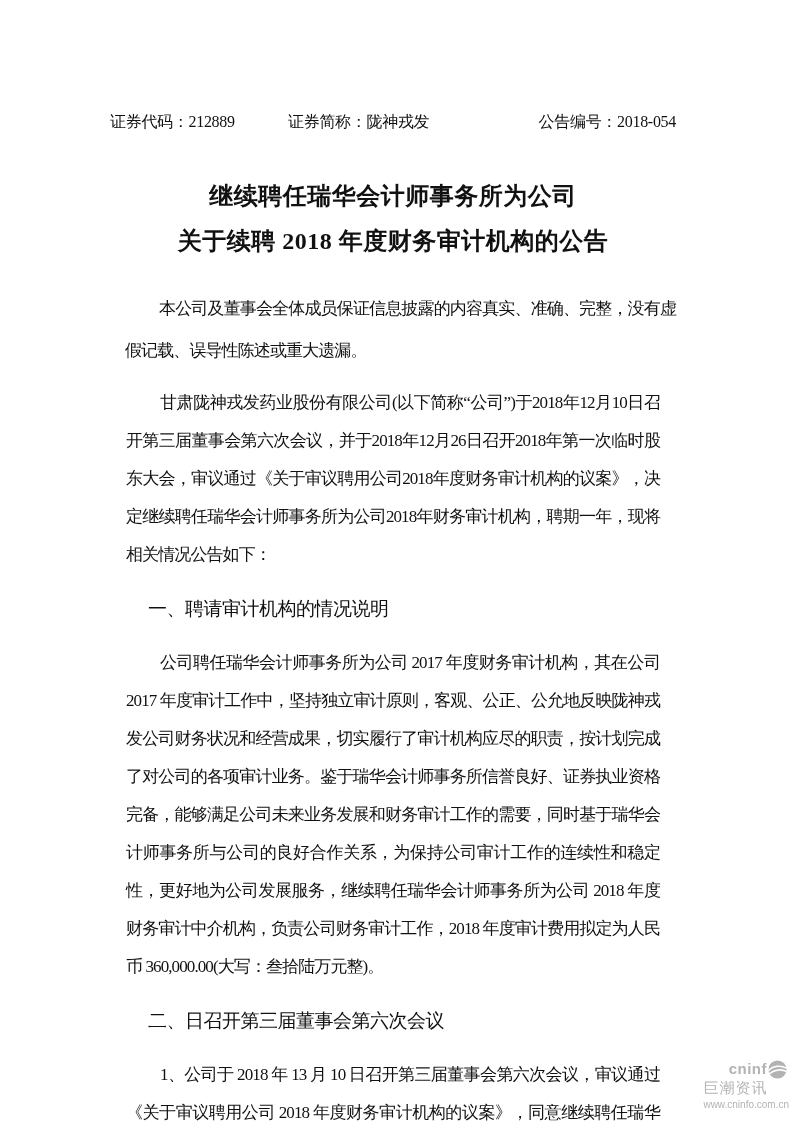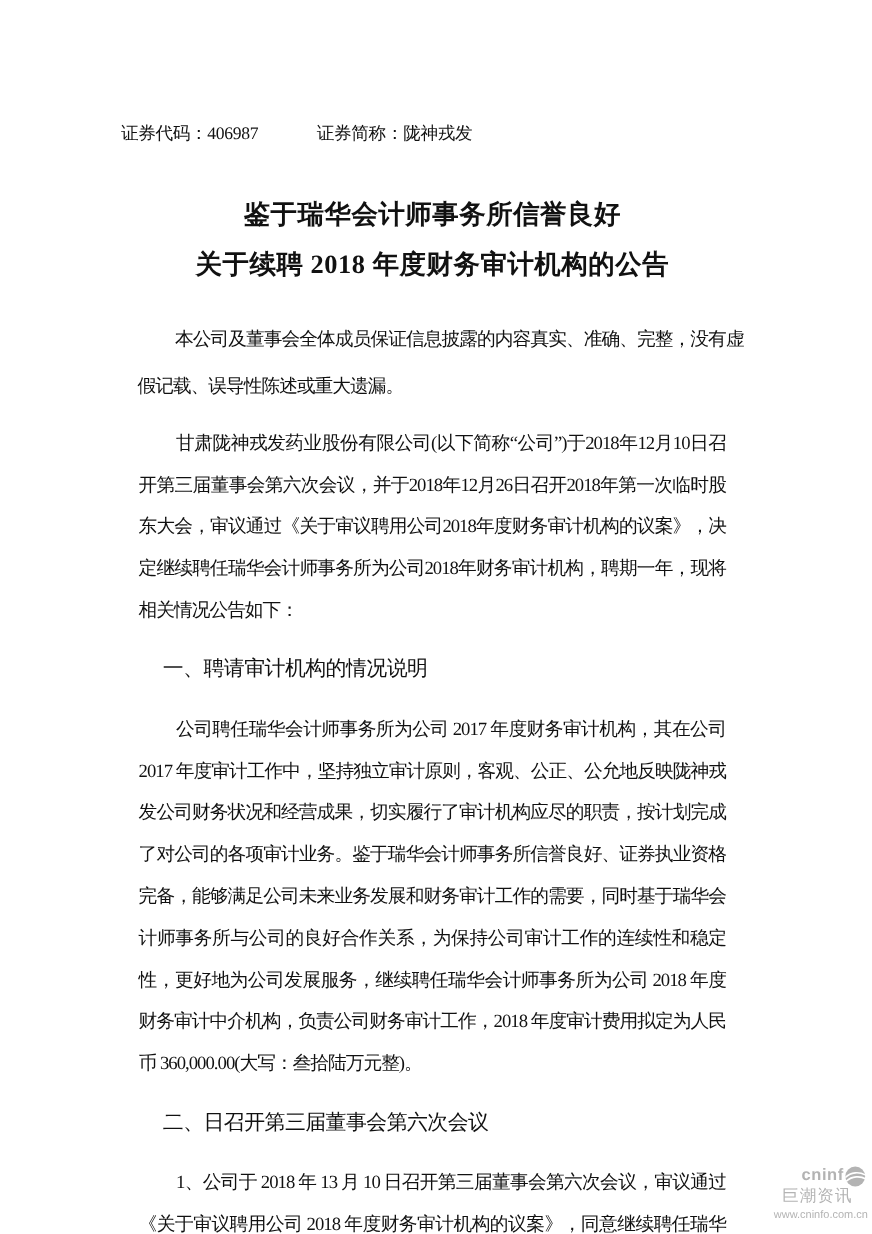--- a/index.html
+++ b/index.html
@@ -69,21 +69,21 @@
     letter-spacing: -0.5px;
     text-indent: 2em;
   }
   .heading.gap-top {
     margin-top: 4px;
   }
   .watermark {
     position: absolute;
     right: 4px;
     bottom: 12px;
-    text-align: right;
+    text-align: left;
     color: #b3b3b3;
     font-family: "Liberation Sans", "DejaVu Sans", sans-serif;
     line-height: 1.05;
     user-select: none;
   }
   .wm-row1 {
     display: flex;
     align-items: center;
     justify-content: flex-end;
     gap: 1px;
@@ -106,26 +106,27 @@
     font-size: 10px;
   }
 </style>
 </head>
 <body>
 
 <div class="page">
   <div class="content">
 
     <div class="header-row">
-      <span>证券代码：406987</span>
+      <span>证券代码：212889</span>
       <span>证券简称：陇神戎发</span>
+      <span class="seg-right">公告编号：2018-054</span>
     </div>
 
     <div class="title-block">
-      <div>鉴于瑞华会计师事务所信誉良好</div>
+      <div>继续聘任瑞华会计师事务所为公司</div>
       <div>关于续聘 2018 年度财务审计机构的公告</div>
     </div>
 
     <p class="disclaimer">本公司及董事会全体成员保证信息披露的内容真实、准确、完整，没有虚假记载、误导性陈述或重大遗漏。</p>
 
     <p class="para first">甘肃陇神戎发药业股份有限公司(以下简称“公司”)于2018年12月10日召开第三届董事会第六次会议，并于2018年12月26日召开2018年第一次临时股东大会，审议通过《关于审议聘用公司2018年度财务审计机构的议案》，决定继续聘任瑞华会计师事务所为公司2018年财务审计机构，聘期一年，现将相关情况公告如下：</p>
 
     <p class="heading">一、聘请审计机构的情况说明</p>
 
     <p class="para">公司聘任瑞华会计师事务所为公司 2017 年度财务审计机构，其在公司 2017 年度审计工作中，坚持独立审计原则，客观、公正、公允地反映陇神戎发公司财务状况和经营成果，切实履行了审计机构应尽的职责，按计划完成了对公司的各项审计业务。鉴于瑞华会计师事务所信誉良好、证券执业资格完备，能够满足公司未来业务发展和财务审计工作的需要，同时基于瑞华会计师事务所与公司的良好合作关系，为保持公司审计工作的连续性和稳定性，更好地为公司发展服务，继续聘任瑞华会计师事务所为公司 2018 年度财务审计中介机构，负责公司财务审计工作，2018 年度审计费用拟定为人民币 360,000.00(大写：叁拾陆万元整)。</p>

